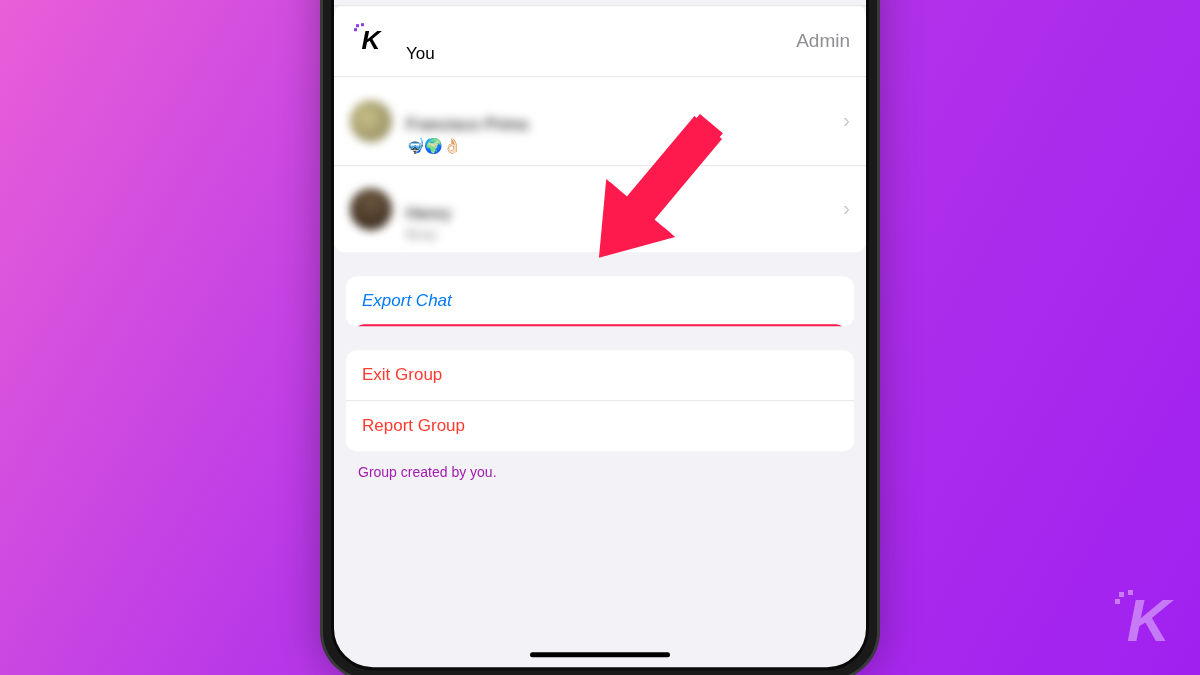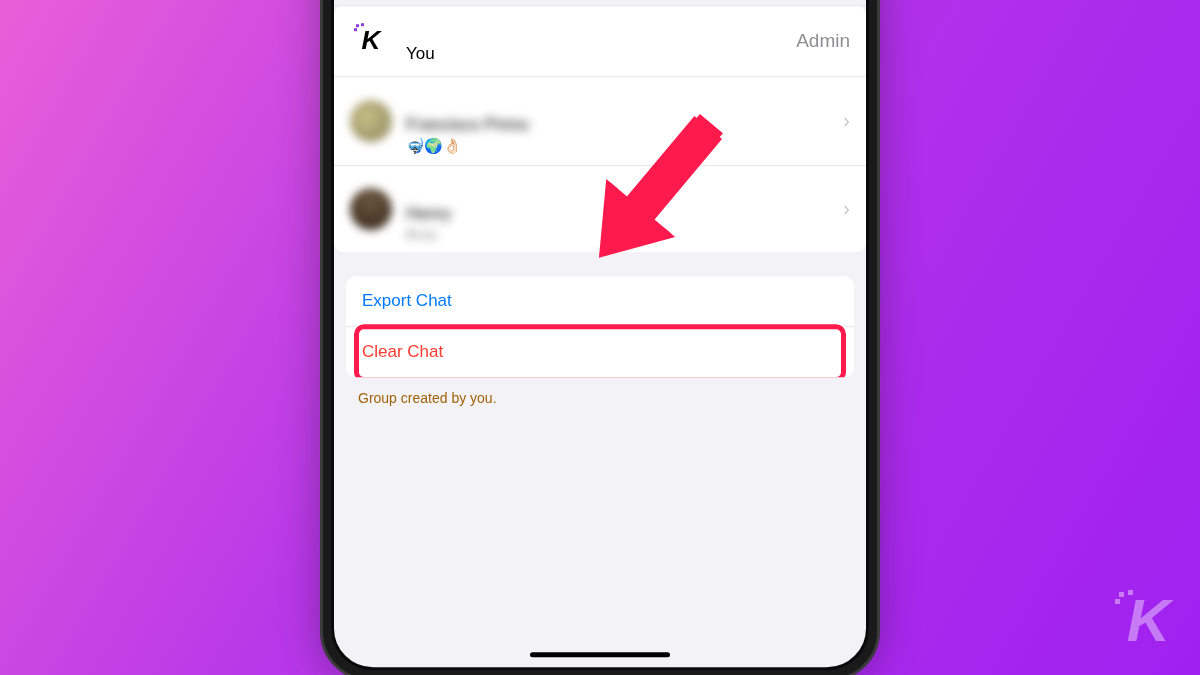--- a/index.html
+++ b/index.html
@@ -136,21 +136,21 @@
       left: 8px;
       right: 8px;
       top: 48px;
       height: 58px;
       pointer-events: none;
       z-index: 10;
     }
     .footer-text {
       padding: 12px 24px;
       font-size: 14px;
-      color: #a16207;
+      color: #a21caf;
       line-height: 1.4;
     }
     .home-indicator {
       position: absolute;
       bottom: 10px;
       left: 50%;
       transform: translateX(-50%);
       width: 140px;
       height: 5px;
       background: #000;
@@ -212,26 +212,29 @@
           <div class="avatar avatar-blur2"></div>
           <div class="participant-info">
             <div class="participant-name blurred-text">Henry</div>
             <div class="participant-status blurred-text">Busy</div>
           </div>
           <div class="chevron">›</div>
         </div>
 
       </div>
 
-      <div class="action-section" style="position:relative;">
+      <div class="action-section" style="position:relative;font-style:italic;">
         <div class="action-row action-blue">Export Chat</div>
-        <div class="action-row action-red">Clear Chat</div>
         <div class="highlight-box"></div>
       </div>
 
+      <div class="action-section">
+        <div class="action-row action-red">Exit Group</div>
+        <div class="action-row action-red">Report Group</div>
+      </div>
 
       <div class="footer-text">
         <div>Group created by you.</div>
       </div>
 
     </div>
 
     <div class="home-indicator"></div>
   </div>
 </div>

